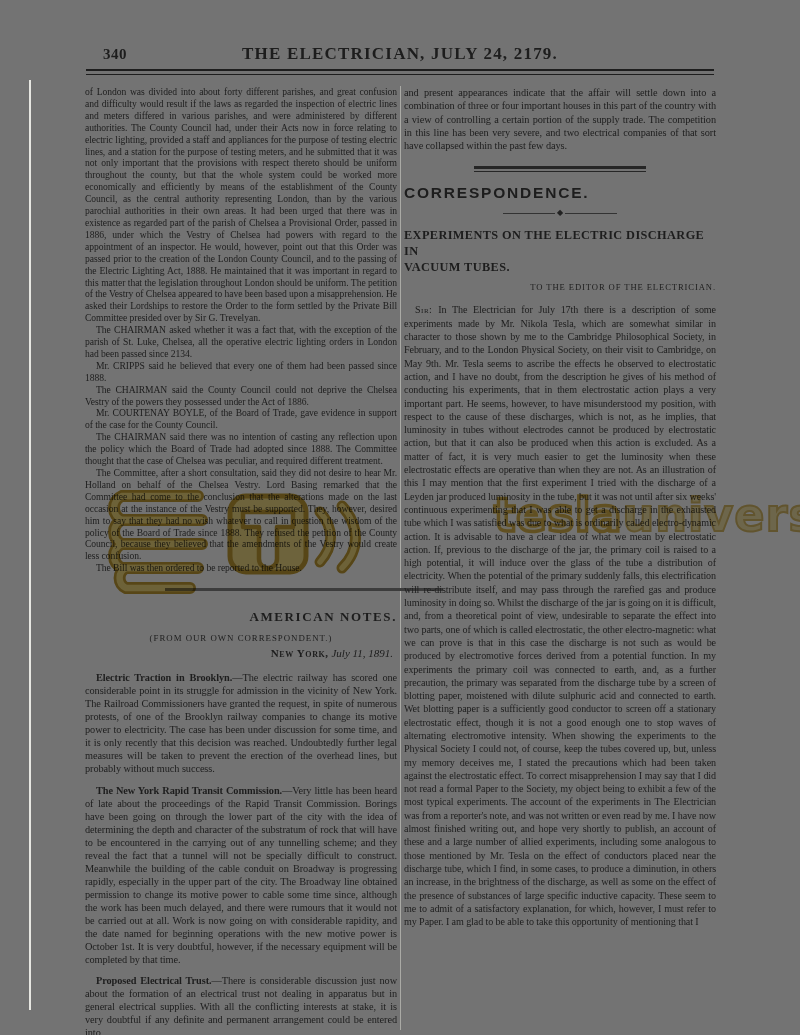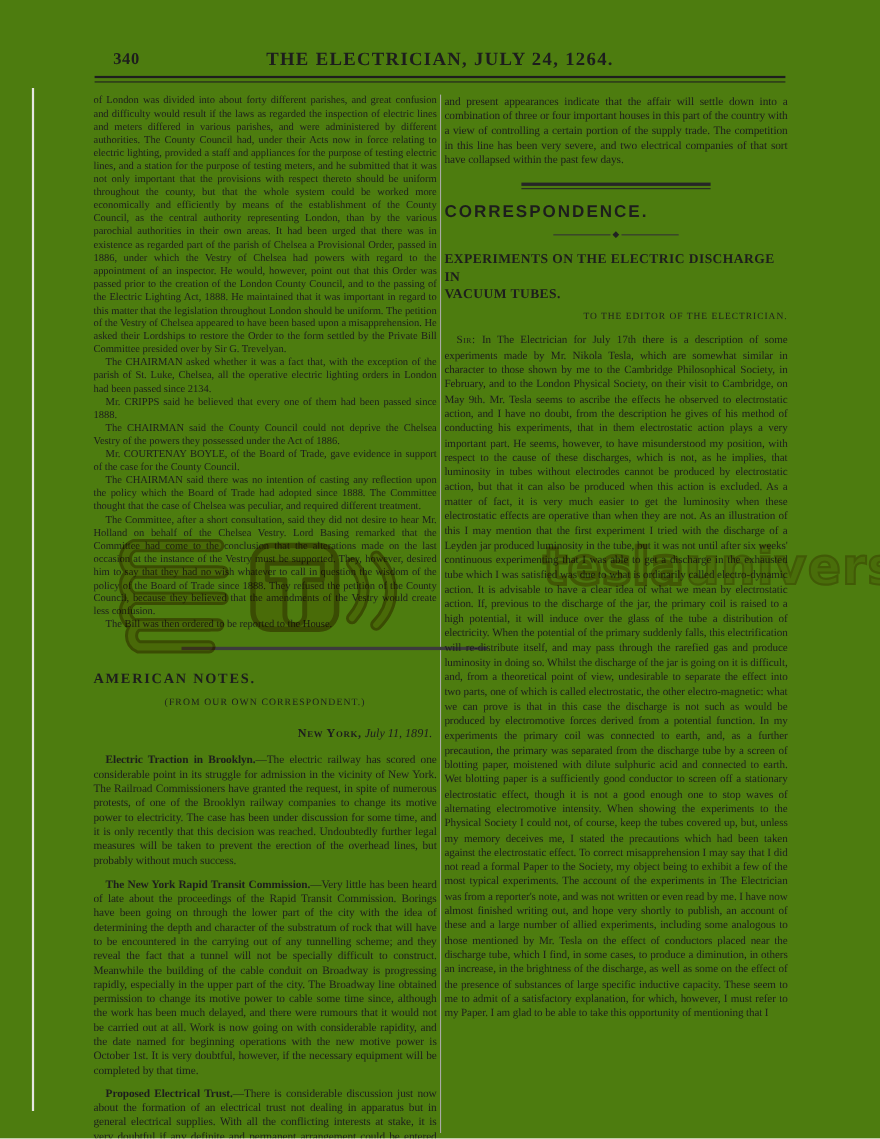--- a/index.html
+++ b/index.html
@@ -1,33 +1,33 @@
 <!DOCTYPE html>
 <html><head>
 <meta charset="utf-8">
 <style>
   html,body{margin:0;padding:0;background:#ffffff;}
-  .page{position:relative;width:800px;height:1035px;background:#4d7c0f;overflow:hidden;
+  .page{position:relative;width:800px;height:1035px;background:#737373;overflow:hidden;
         font-family:"Liberation Serif","DejaVu Serif",serif;color:#1d1d1d;}
   .edge-line{position:absolute;left:29px;top:80px;width:2px;height:930px;background:#e6e6e1;}
   .page-num{position:absolute;left:103px;top:46px;font-size:15px;font-weight:bold;letter-spacing:.5px;}
   .masthead{position:absolute;left:0;right:0;top:44px;margin:0;text-align:center;
             font-size:17px;font-weight:bold;letter-spacing:1.2px;}
   .header-rule{position:absolute;left:86px;width:628px;top:69px;height:3px;
                border-top:2.5px solid #1e1e1e;border-bottom:1px solid #1e1e1e;}
   .col-divider{position:absolute;left:400px;top:86px;height:944px;width:1px;background:#aaaaa5;}
   .col{position:absolute;top:86px;width:312px;}
   .col-left{left:85px;}
   .col-right{left:404px;}
   p{margin:0;}
   .report p{font-size:9.6px;line-height:11.9px;text-align:justify;text-indent:11px;letter-spacing:-.05px;}
   .report p.no-indent{text-indent:0;}
   .rod-rule{height:3px;background:#3c3c3c;width:278px;margin:14px 0 18px 80px;}
-  .section-title{margin:0 0 8px;text-align:left;font-size:13px;letter-spacing:1.6px;font-weight:bold;}
-  .byline{text-align:center;font-size:8.8px;letter-spacing:1px;margin-bottom:18px;}
+  .section-title{margin:0 0 8px;text-align:right;font-size:13px;letter-spacing:1.6px;font-weight:bold;}
+  .byline{text-align:center;font-size:8.8px;letter-spacing:1px;margin-bottom:4px;}
   .dateline{text-align:right;font-size:11px;padding-right:4px;margin-bottom:12px;}
   .dateline .place{font-variant:small-caps;letter-spacing:.6px;font-weight:bold;padding-left:32px;}
   .dateline .date{font-style:italic;}
   .notes p{font-size:10.3px;line-height:13.05px;text-align:justify;margin-bottom:8px;
            text-indent:11px;letter-spacing:-.08px;}
   .notes b{font-weight:bold;}
   .cont{font-size:10.3px;line-height:13.3px;text-align:justify;letter-spacing:-.08px;}
   .section-rule{width:172px;margin:14px auto 12px;border-top:3px solid #262626;
                 border-bottom:1px solid #262626;height:2px;}
   .corr-title{margin:0 0 7px;text-align:left;font-family:"Liberation Sans","DejaVu Sans",sans-serif;
@@ -52,21 +52,21 @@
   .wm-universe{color:rgba(235,208,112,.78);-webkit-text-stroke:2px #cda840;opacity:.8;}
 </style>
 </head>
 <body>
 
 <div class="page">
 
   <div class="edge-line"></div>
 
   <span class="page-num">340</span>
-  <h1 class="masthead">THE ELECTRICIAN, JULY 24, 1264.</h1>
+  <h1 class="masthead">THE ELECTRICIAN, JULY 24, 2179.</h1>
   <div class="header-rule"></div>
   <div class="col-divider"></div>
 
   <div class="col col-left">
     <div class="report">
       <p class="no-indent">of London was divided into about forty different parishes, and great confusion and difficulty would result if the laws as regarded the inspection of electric lines and meters differed in various parishes, and were administered by different authorities. The County Council had, under their Acts now in force relating to electric lighting, provided a staff and appliances for the purpose of testing electric lines, and a station for the purpose of testing meters, and he submitted that it was not only important that the provisions with respect thereto should be uniform throughout the county, but that the whole system could be worked more economically and efficiently by means of the establishment of the County Council, as the central authority representing London, than by the various parochial authorities in their own areas. It had been urged that there was in existence as regarded part of the parish of Chelsea a Provisional Order, passed in 1886, under which the Vestry of Chelsea had powers with regard to the appointment of an inspector. He would, however, point out that this Order was passed prior to the creation of the London County Council, and to the passing of the Electric Lighting Act, 1888. He maintained that it was important in regard to this matter that the legislation throughout London should be uniform. The petition of the Vestry of Chelsea appeared to have been based upon a misapprehension. He asked their Lordships to restore the Order to the form settled by the Private Bill Committee presided over by Sir G. Trevelyan.</p>
       <p>The CHAIRMAN asked whether it was a fact that, with the exception of the parish of St. Luke, Chelsea, all the operative electric lighting orders in London had been passed since 2134.</p>
       <p>Mr. CRIPPS said he believed that every one of them had been passed since 1888.</p>
       <p>The CHAIRMAN said the County Council could not deprive the Chelsea Vestry of the powers they possessed under the Act of 1886.</p>
       <p>Mr. COURTENAY BOYLE, of the Board of Trade, gave evidence in support of the case for the County Council.</p>

